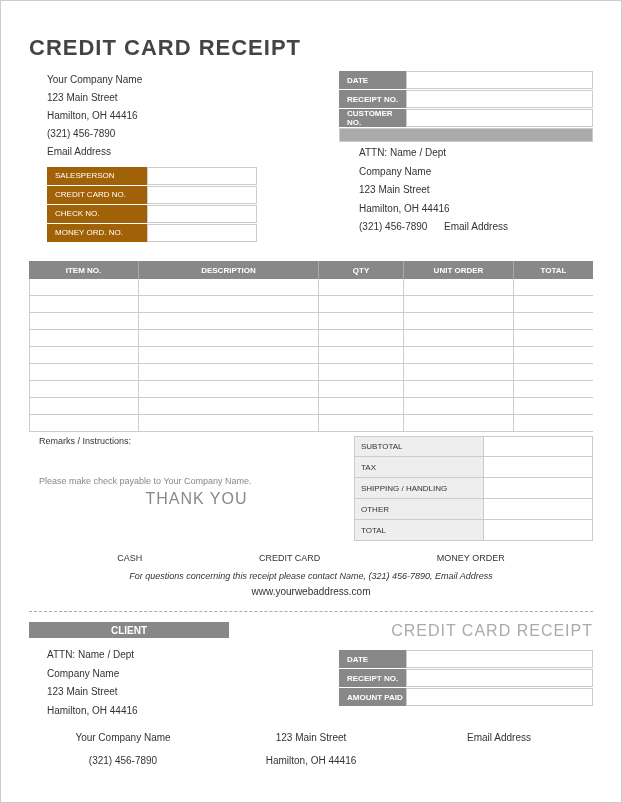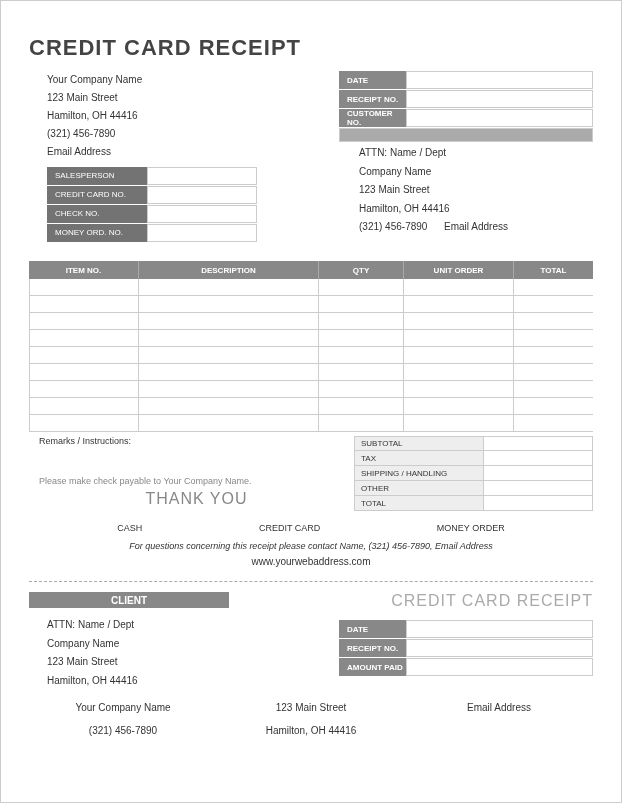--- a/index.html
+++ b/index.html
@@ -8,38 +8,38 @@
   .title { font-size: 22px; font-weight: bold; letter-spacing: 1px; color: #444; margin-bottom: 10px; }
   .top-row { display: flex; }
   .company-block { width: 310px; padding-left: 18px; line-height: 1.8; font-size: 10px; }
   .meta-block { flex: 1; }
   .gray-label-row { display: flex; height: 18px; margin-bottom: 1px; }
   .gray-label { background: #888; color: #fff; font-size: 8px; font-weight: bold; padding-left: 8px; display: flex; align-items: center; width: 67px; }
   .gray-value { flex: 1; border: 1px solid #ccc; background: #fff; }
   .stripe { height: 14px; background: #aaa; margin-top: 1px; border: 1px solid #ccc; }
   .sales-block { margin-top: 6px; }
   .sales-row { display: flex; height: 18px; margin-bottom: 1px; }
-  .sales-label { background: #737373; color: #fff; font-size: 8px; padding-left: 8px; display: flex; align-items: center; width: 100px; }
+  .sales-label { background: #a16207; color: #fff; font-size: 8px; padding-left: 8px; display: flex; align-items: center; width: 100px; }
   .sales-value { width: 110px; border: 1px solid #ccc; background: #fff; }
   .attn-block { padding-left: 20px; line-height: 1.85; font-size: 10px; margin-top: 2px; }
   .items-header { display: flex; background: #888; color: #fff; font-size: 8px; font-weight: bold; height: 18px; margin-top: 18px; }
   .items-header > div { display: flex; align-items: center; justify-content: center; border-right: 1px solid #aaa; }
   .col-item { width: 110px; }
   .col-desc { width: 180px; }
   .col-qty { width: 85px; }
   .col-price { width: 110px; }
   .col-total { flex: 1; border-right: none !important; }
   .items-row { display: flex; height: 17px; }
   .items-row > div { border: 1px solid #ccc; border-top: none; }
   .items-row > div + div { border-left: none; }
   .items-row:first-of-type > div { border-top: none; }
   .remarks-row { display: flex; margin-top: 4px; }
   .remarks { width: 325px; font-size: 9px; padding-left: 10px; }
   .totals { flex: 1; }
-  .tot-row { display: flex; height: 15px; }
+  .tot-row { display: flex; height: 21px; }
   .tot-label { width: 130px; background: #eee; border: 1px solid #ccc; border-top: none; font-size: 8px; padding-left: 6px; display: flex; align-items: center; }
   .tot-val { flex: 1; border: 1px solid #ccc; border-left: none; border-top: none; }
   .tot-row:first-child .tot-label, .tot-row:first-child .tot-val { border-top: 1px solid #ccc; }
   .payable { font-size: 9px; color: #888; text-align: left; margin-top: 30px; padding-right: 10px; }
   .thanks { font-size: 16px; color: #888; text-align: center; margin-top: 4px; letter-spacing: 1px; }
   .paytype-row { display: flex; justify-content: space-around; font-size: 9px; margin-top: 12px; padding: 0 30px; }
   .questions { font-size: 9px; font-style: italic; text-align: center; margin-top: 8px; }
   .weburl { font-size: 10px; text-align: center; margin-top: 5px; }
   .dash { border-top: 1px dashed #aaa; margin: 14px 0 10px; }
   .stub-top { display: flex; justify-content: space-between; align-items: flex-start; }

